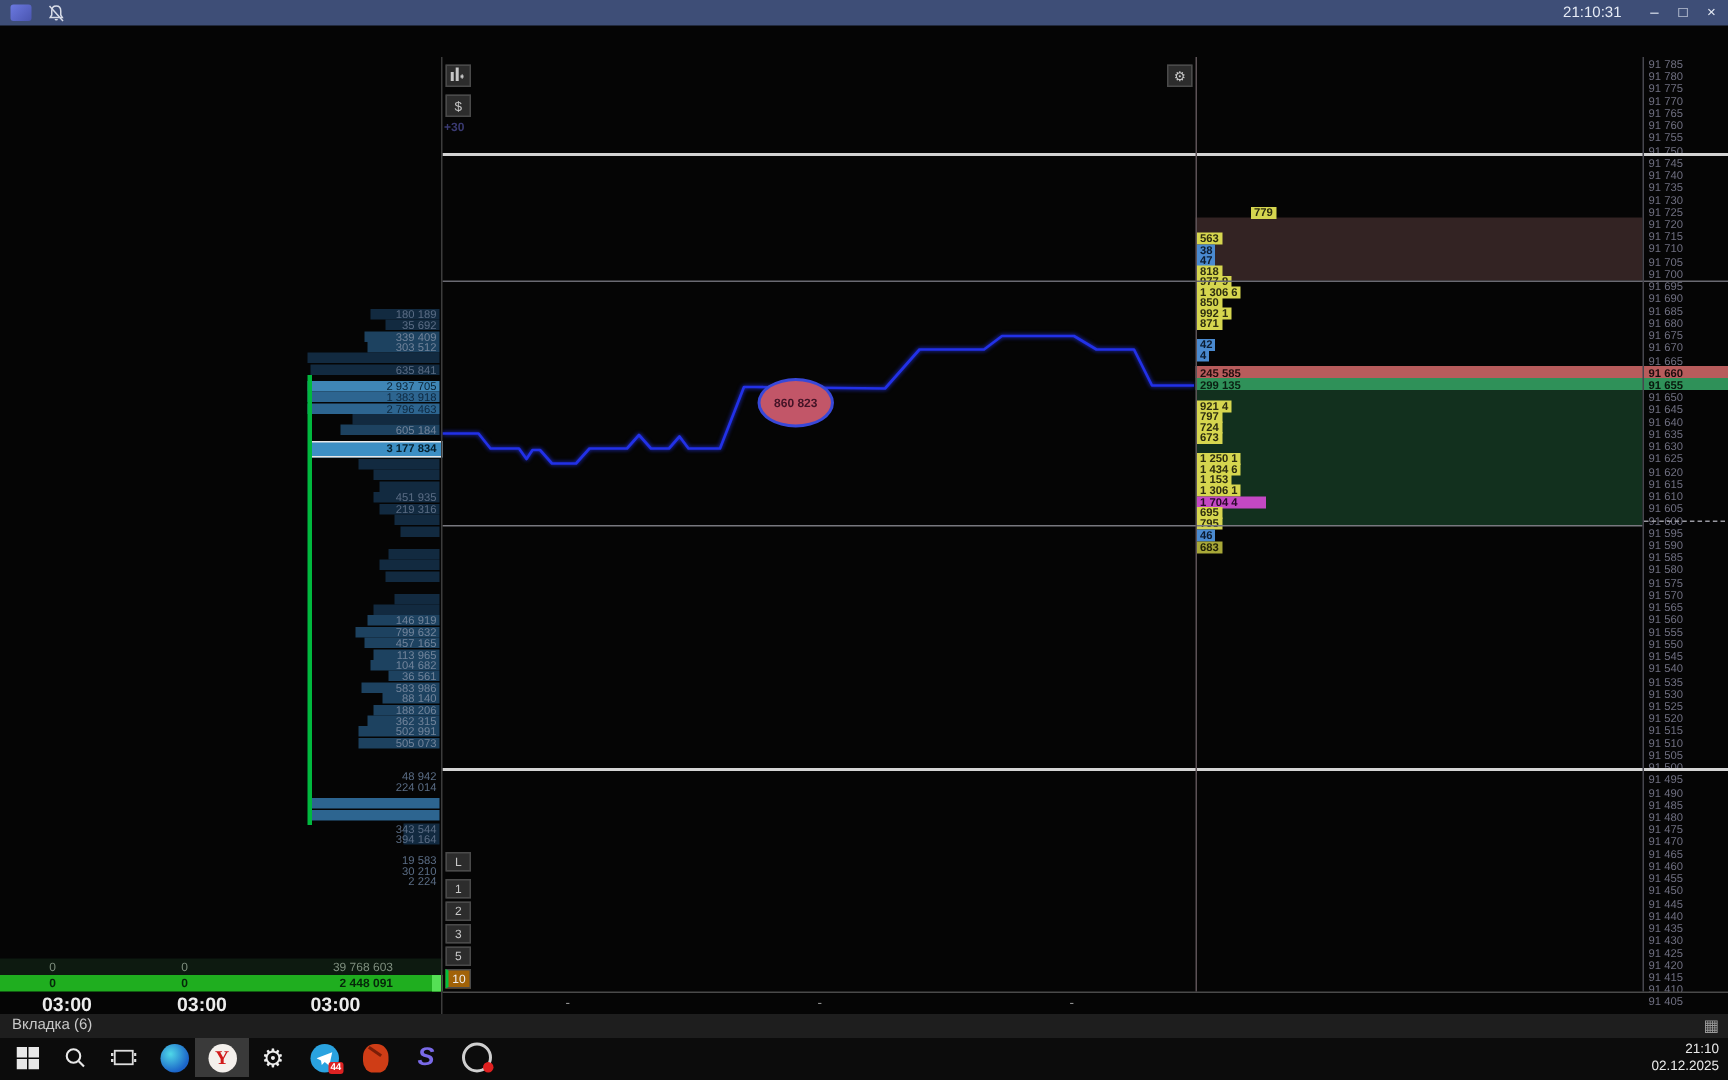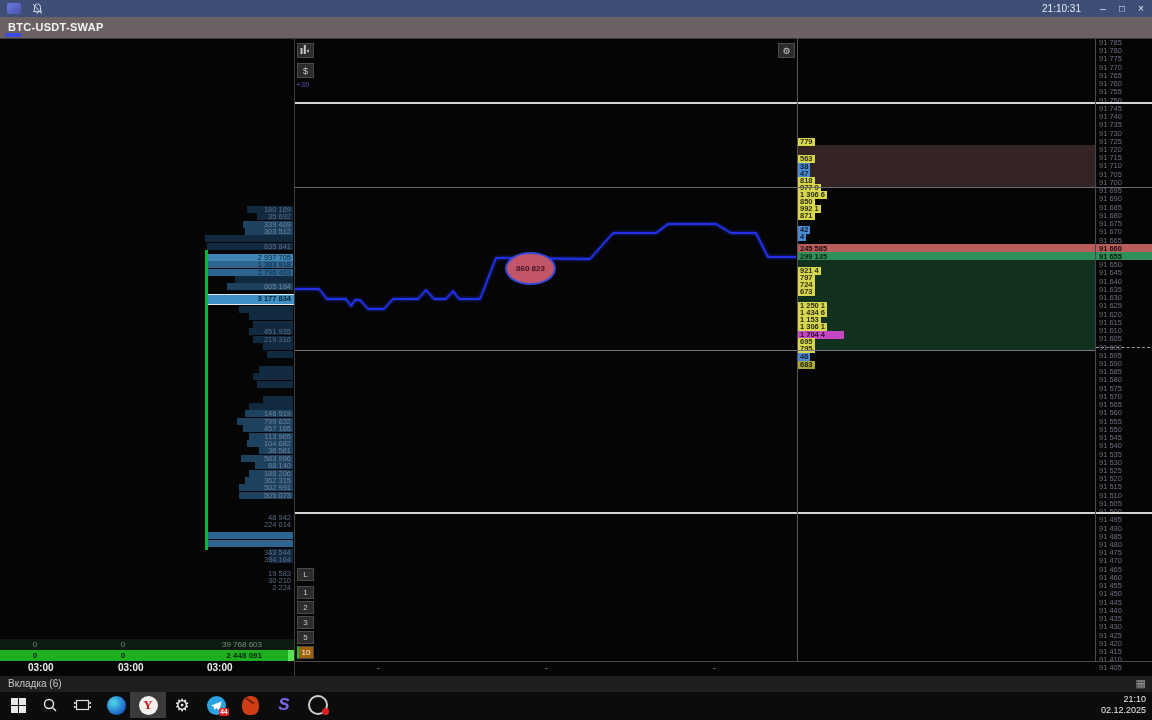--- a/index.html
+++ b/index.html
@@ -52,21 +52,21 @@
   #scale-label{position:absolute;left:296px;top:80px;font-size:8px;font-weight:bold;color:#3a3a72;z-index:8;}
   
   #badge{position:absolute;left:505px;top:252px;width:47px;height:29px;border-radius:50%;
          background:#c25668;border:2px solid #3848d8;color:#431326;font-size:8px;font-weight:bold;
          display:flex;align-items:center;justify-content:center;z-index:9;}
   
   .fcell{position:absolute;font-size:8px;line-height:11px;}
   #frow2{position:absolute;left:0;top:650px;width:295px;height:11px;background:#1fae1f;z-index:3;}
   #frow2-hot{position:absolute;left:288px;top:650px;width:7px;height:11px;background:#55e055;z-index:4;}
   #frow1{position:absolute;left:0;top:639px;width:295px;height:11px;background:#0d1a10;z-index:3;}
-  .ftime{position:absolute;top:662px;font-size:10px;font-weight:bold;color:#ececec;}
+  .ftime{position:absolute;top:662px;font-size:13px;font-weight:bold;color:#ececec;}
   .tdash{position:absolute;top:663px;font-size:9px;color:#999;}
   
   #statusbar{position:absolute;left:0;top:676px;width:1152px;height:16px;background:#1e1e1e;
              color:#c8c8c8;font-size:10px;}
   #status-label{position:absolute;left:8px;top:2px;}
   #status-grid{position:absolute;right:6px;top:1px;color:#9a9a9a;font-size:11px;}
   
   #taskbar{position:absolute;left:0;top:692px;width:1152px;height:28px;background:#0c0c0c;}
   .task-icon{position:absolute;top:0;width:32px;height:26px;display:flex;align-items:center;justify-content:center;}
   #tb-time{position:absolute;right:6px;top:2px;text-align:right;color:#eaeaea;font-size:9px;line-height:11px;}
@@ -90,24 +90,20 @@
         <line x1="1" y1="1" x2="10" y2="11" stroke="#d8dce8" stroke-width="1"></line>
       </svg>
     </div>
     <div id="tb-spacer"></div>
     <div id="tb-clock">21:10:31</div>
     <div class="winbtn">–</div>
     <div class="winbtn">□</div>
     <div class="winbtn">×</div>
   </div>
 
-  <div id="tabbar">
-    <div id="tab-label">BTC-USDT-SWAP</div>
-    <div id="tab-mark"></div>
-  </div>
 
   <div class="abs" style="left:797px;top:145px;width:298px;height:42px;background:#332323;z-index:1;"></div>
   <div class="abs" style="left:797px;top:260px;width:298px;height:90px;background:#12301e;z-index:1;"></div>
   <div class="abs" style="left:797px;top:244px;width:355px;height:8px;background:#b85c5c;z-index:4;"></div>
   <div class="abs" style="left:797px;top:252px;width:355px;height:8px;background:#2f9159;z-index:4;"></div>
 
   <div class="abs" style="left:295px;top:102px;width:857px;height:2px;background:#d4d4d4;z-index:7;"></div>
   <div class="abs" style="left:295px;top:187px;width:857px;height:1px;background:#6a6a72;z-index:7;"></div>
   <div class="abs" style="left:295px;top:350px;width:800px;height:1px;background:#78787f;z-index:7;"></div>
   <div class="abs" style="left:1096px;top:347px;width:54px;border-top:1px dashed #9a9aa2;z-index:7;"></div>
@@ -234,21 +230,21 @@
   <div id="depth-buttons">
       <div class="dbtn" style="top: 568px;">L</div>
       <div class="dbtn" style="top: 586px;">1</div>
       <div class="dbtn" style="top: 601px;">2</div>
       <div class="dbtn" style="top: 616px;">3</div>
       <div class="dbtn" style="top: 631px;">5</div>
       <div class="dbtn sel" style="top: 646px;">10</div>
     </div>
 
   <div id="cluster">
-      <div class="crow cy" style="top: 138px;">779</div>
+      <div class="crow cy" style="top: 138px; margin-left: 36px;">779</div>
       <div class="crow cy" style="top: 155px;">563</div>
       <div class="crow cb" style="top: 163px;">38</div>
       <div class="crow cb" style="top: 170px;">47</div>
       <div class="crow cy" style="top: 177px;">818</div>
       <div class="crow cy" style="top: 184px;">977 9</div>
       <div class="crow cy" style="top: 191px;">1 306 6</div>
       <div class="crow cy" style="top: 198px;">850</div>
       <div class="crow cy" style="top: 205px;">992 1</div>
       <div class="crow cy" style="top: 212px;">871</div>
       <div class="crow cb" style="top: 226px;">42</div>

